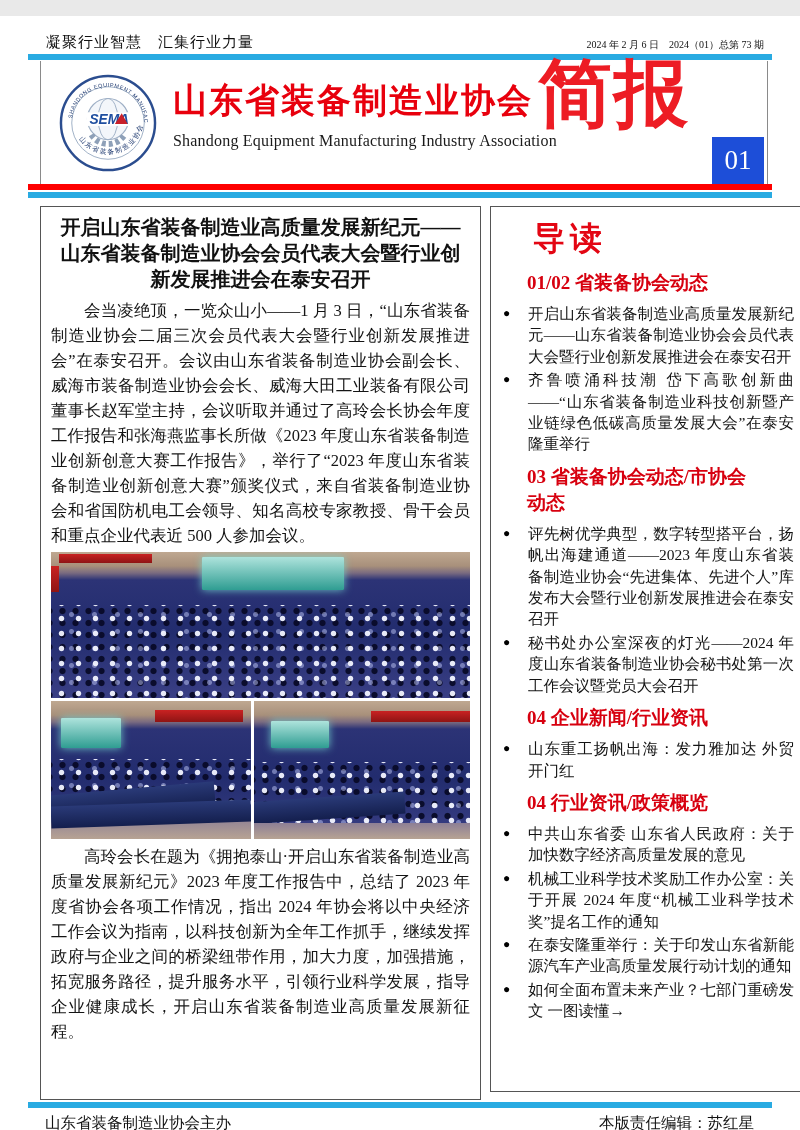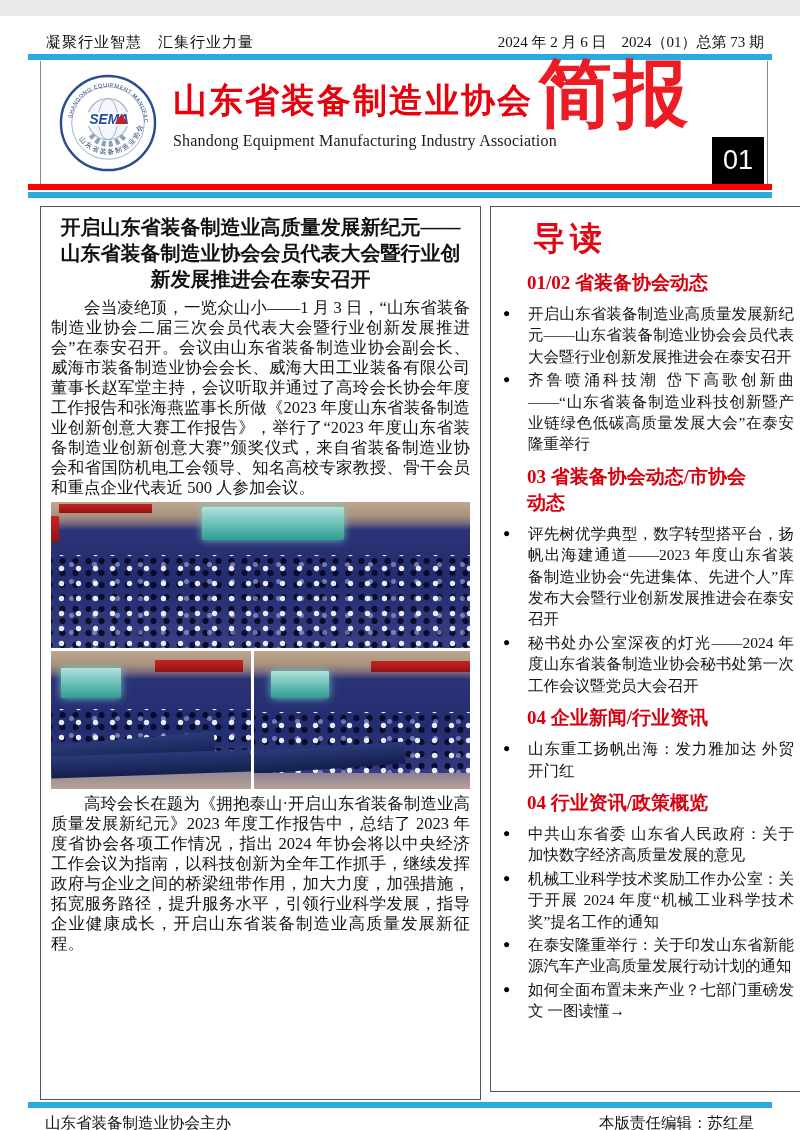--- a/index.html
+++ b/index.html
@@ -3,45 +3,45 @@
 <meta charset="utf-8">
 <style>
   html,body{margin:0;padding:0;background:#e9e9e9;}
   .page{position:relative;width:800px;height:1130px;background:#fff;margin:16px auto;
         font-family:"Liberation Serif","DejaVu Serif",serif;color:#111;overflow:hidden;}
 
   
   .topbar{position:absolute;left:28px;right:28px;top:10px;height:26px;
           display:flex;justify-content:space-between;align-items:flex-end;}
   .topbar .slogan{font-size:15px;padding-left:18px;letter-spacing:1px;}
-  .topbar .issue{font-size:15px;padding-right:8px;}
+  .topbar .issue{font-size:10px;padding-right:8px;}
   .topline{position:absolute;left:28px;right:28px;top:38px;height:6px;background:#29abe2;}
 
   
   .masthead{position:absolute;left:40px;top:45px;width:726px;height:123px;background:#fff;
             border-left:1px solid #8a8a8a;border-right:1px solid #8a8a8a;}
   .logo{position:absolute;left:18px;top:13px;width:98px;height:98px;}
   .mh-titles{position:absolute;left:132px;top:18px;width:380px;}
   .org-cn{font-size:34px;font-weight:bold;color:#e8000d;letter-spacing:2px;line-height:1.3;white-space:nowrap;}
   .org-en{font-family:Liberation Serif, serif;font-size:16px;color:#1a1a1a;
           margin-top:9px;letter-spacing:0.2px;white-space:nowrap;}
   .bulletin{position:absolute;left:497px;top:-6px;font-family:"Liberation Sans","DejaVu Sans",sans-serif;
             font-size:74px;font-weight:bold;color:#ed1c24;line-height:1.05;letter-spacing:2px;}
-  .page-badge{position:absolute;right:3px;bottom:0;width:52px;height:47px;background:#000000;color:#fff;
-              font-family:Liberation Sans, sans-serif;font-size:27px;
+  .page-badge{position:absolute;right:3px;bottom:0;width:52px;height:47px;background:#1d4ed8;color:#fff;
+              font-family:Liberation Serif, serif;font-size:27px;
               display:flex;align-items:center;justify-content:center;}
 
   .sep-red{position:absolute;left:28px;right:28px;top:168px;height:6px;background:#fe0000;}
   .sep-blue{position:absolute;left:28px;right:28px;top:176px;height:6px;background:#29abe2;}
 
   
   .article-box{position:absolute;left:40px;top:190px;width:441px;height:894px;border:1px solid #555;
                box-sizing:border-box;padding:4px 10px;overflow:hidden;}
   .article-title{font-size:20px;font-weight:bold;text-align:center;line-height:26px;margin:3px 2px 6px;}
-  .article-box p{margin:0 0 1px;font-size:16.5px;line-height:20px;text-align:justify;
+  .article-box p{margin:0 0 1px;font-size:16.5px;line-height:25px;text-align:justify;
                  text-indent:2em;word-break:break-all;color:#141414;}
 
   
   .photos{margin:4px 0 5px;}
   .photo{position:relative;overflow:hidden;background:#222c6e;}
   .photo-top{width:100%;height:146px;}
   .photo-row{display:flex;gap:3px;margin-top:3px;}
   .photo-bl{width:48%;height:138px;}
   .photo-br{width:52%;height:138px;}
   .ph-base{position:absolute;inset:0;

